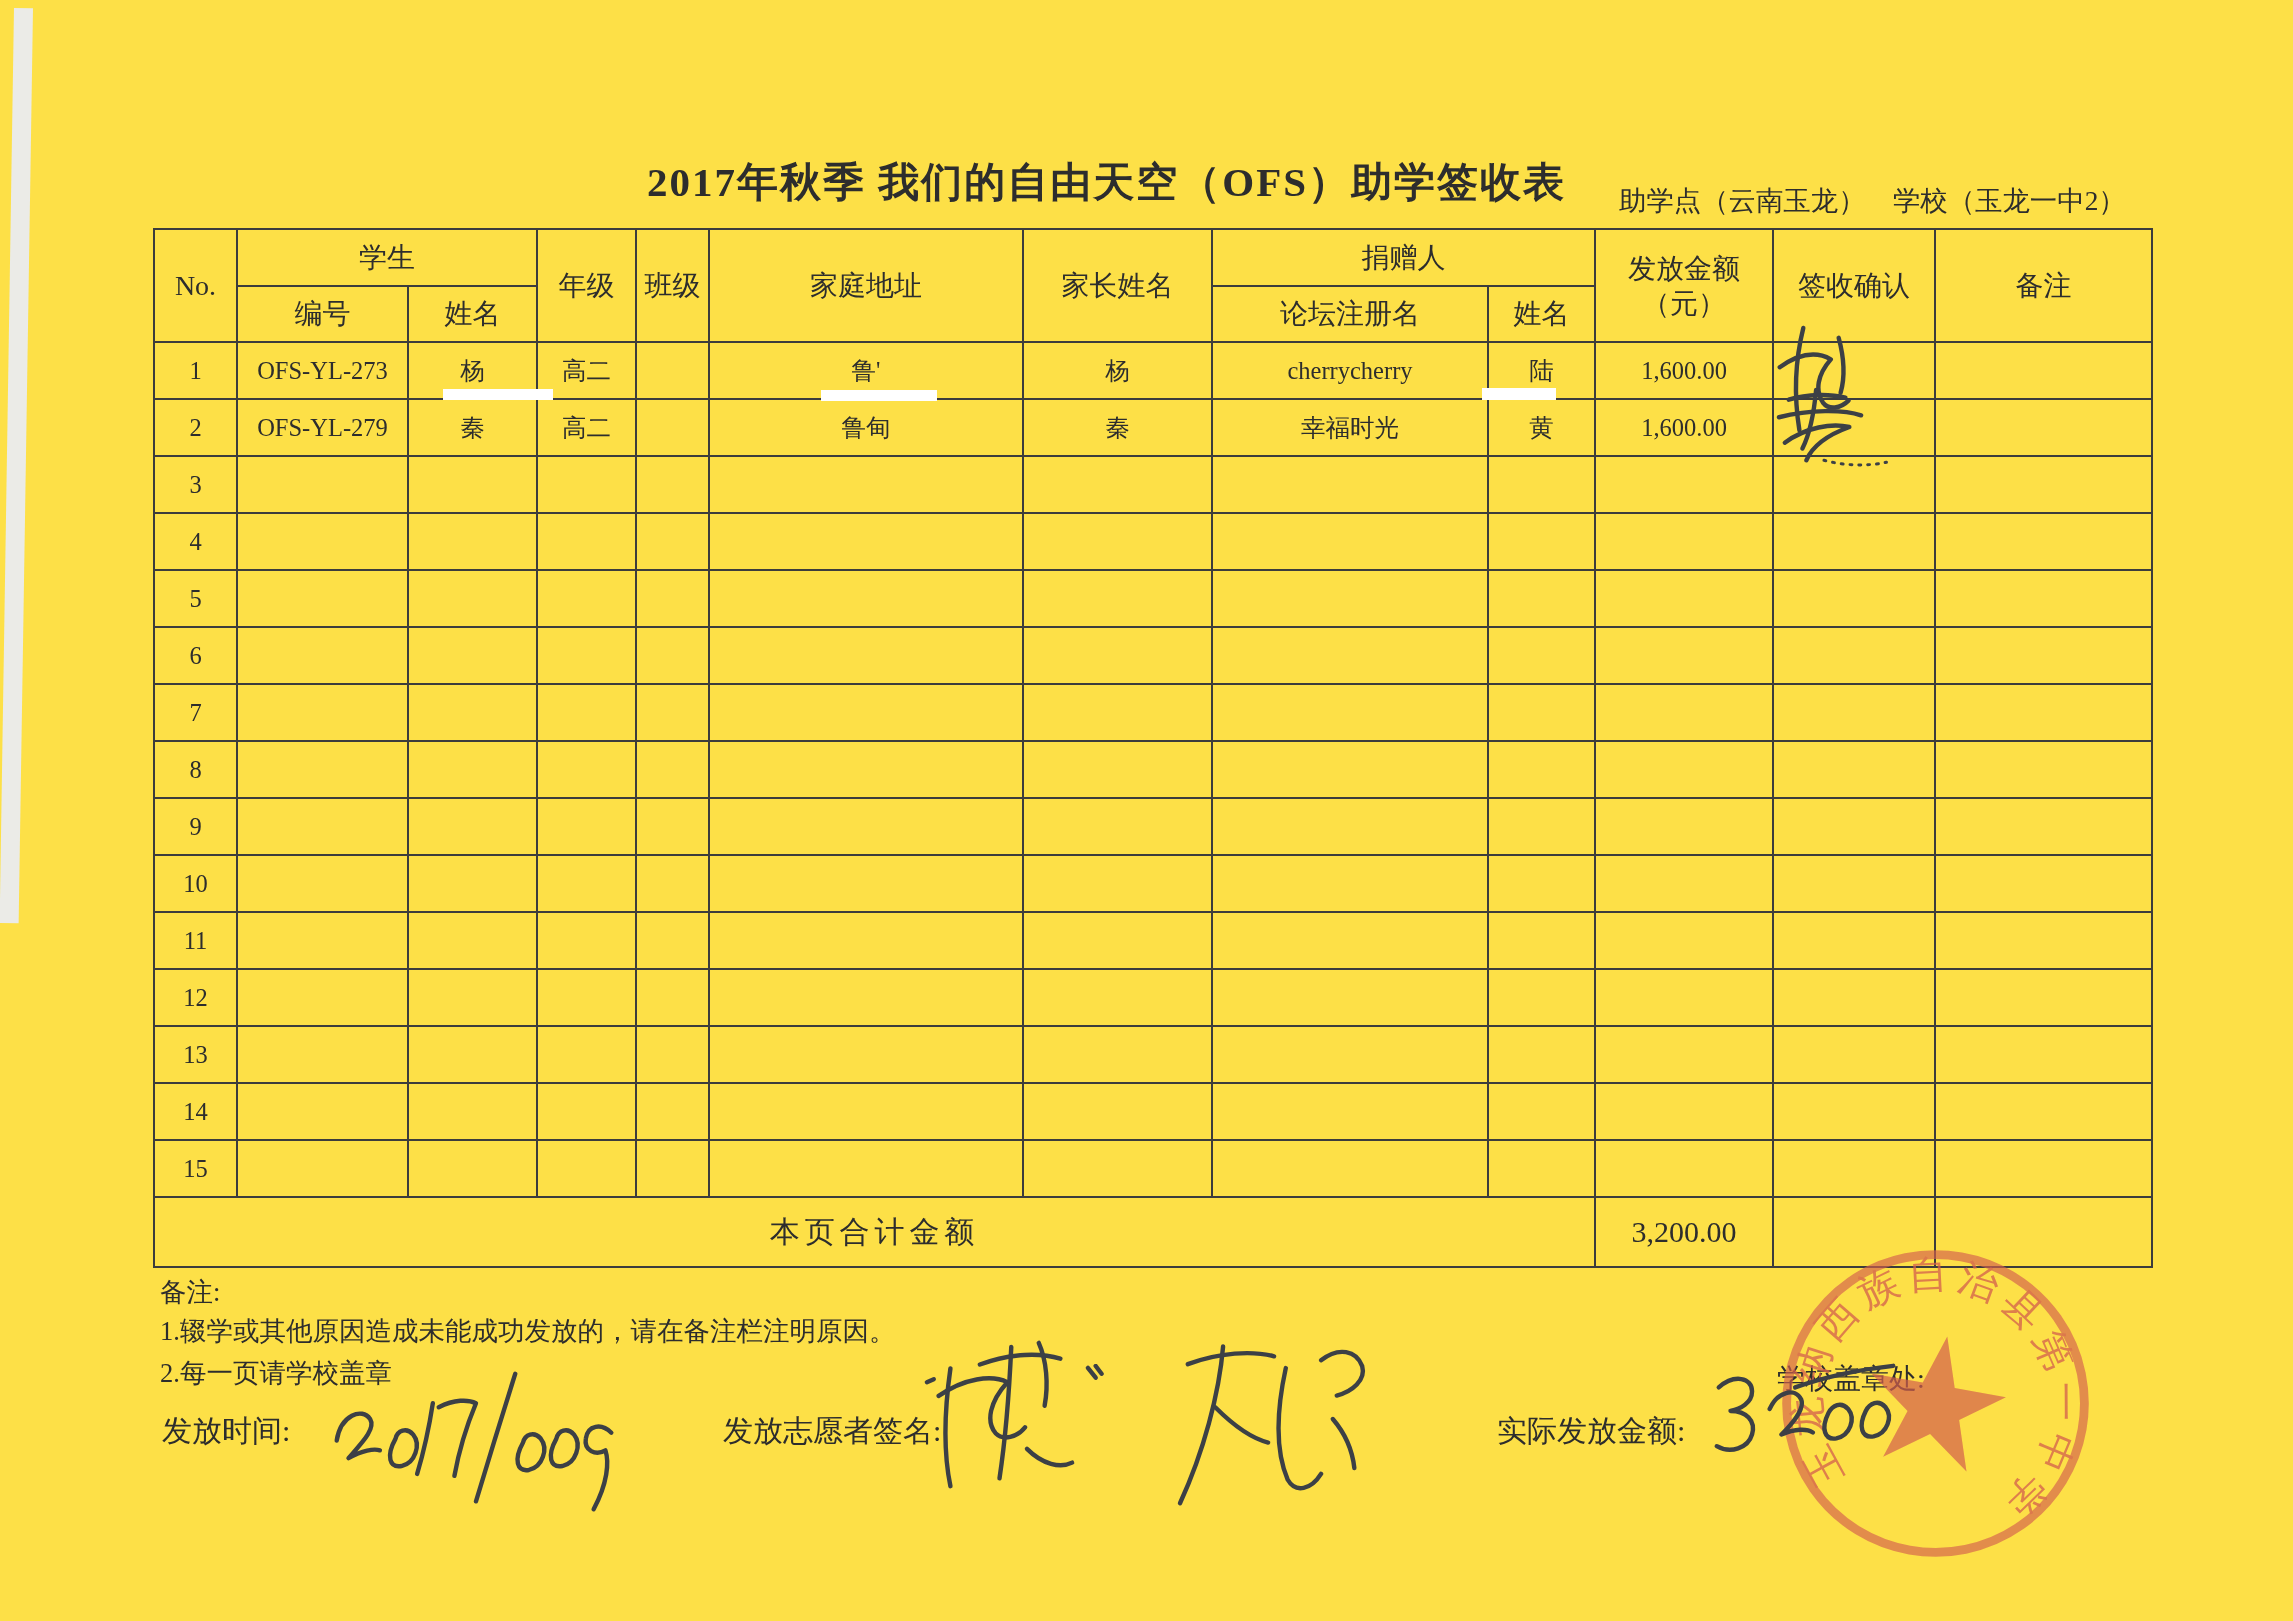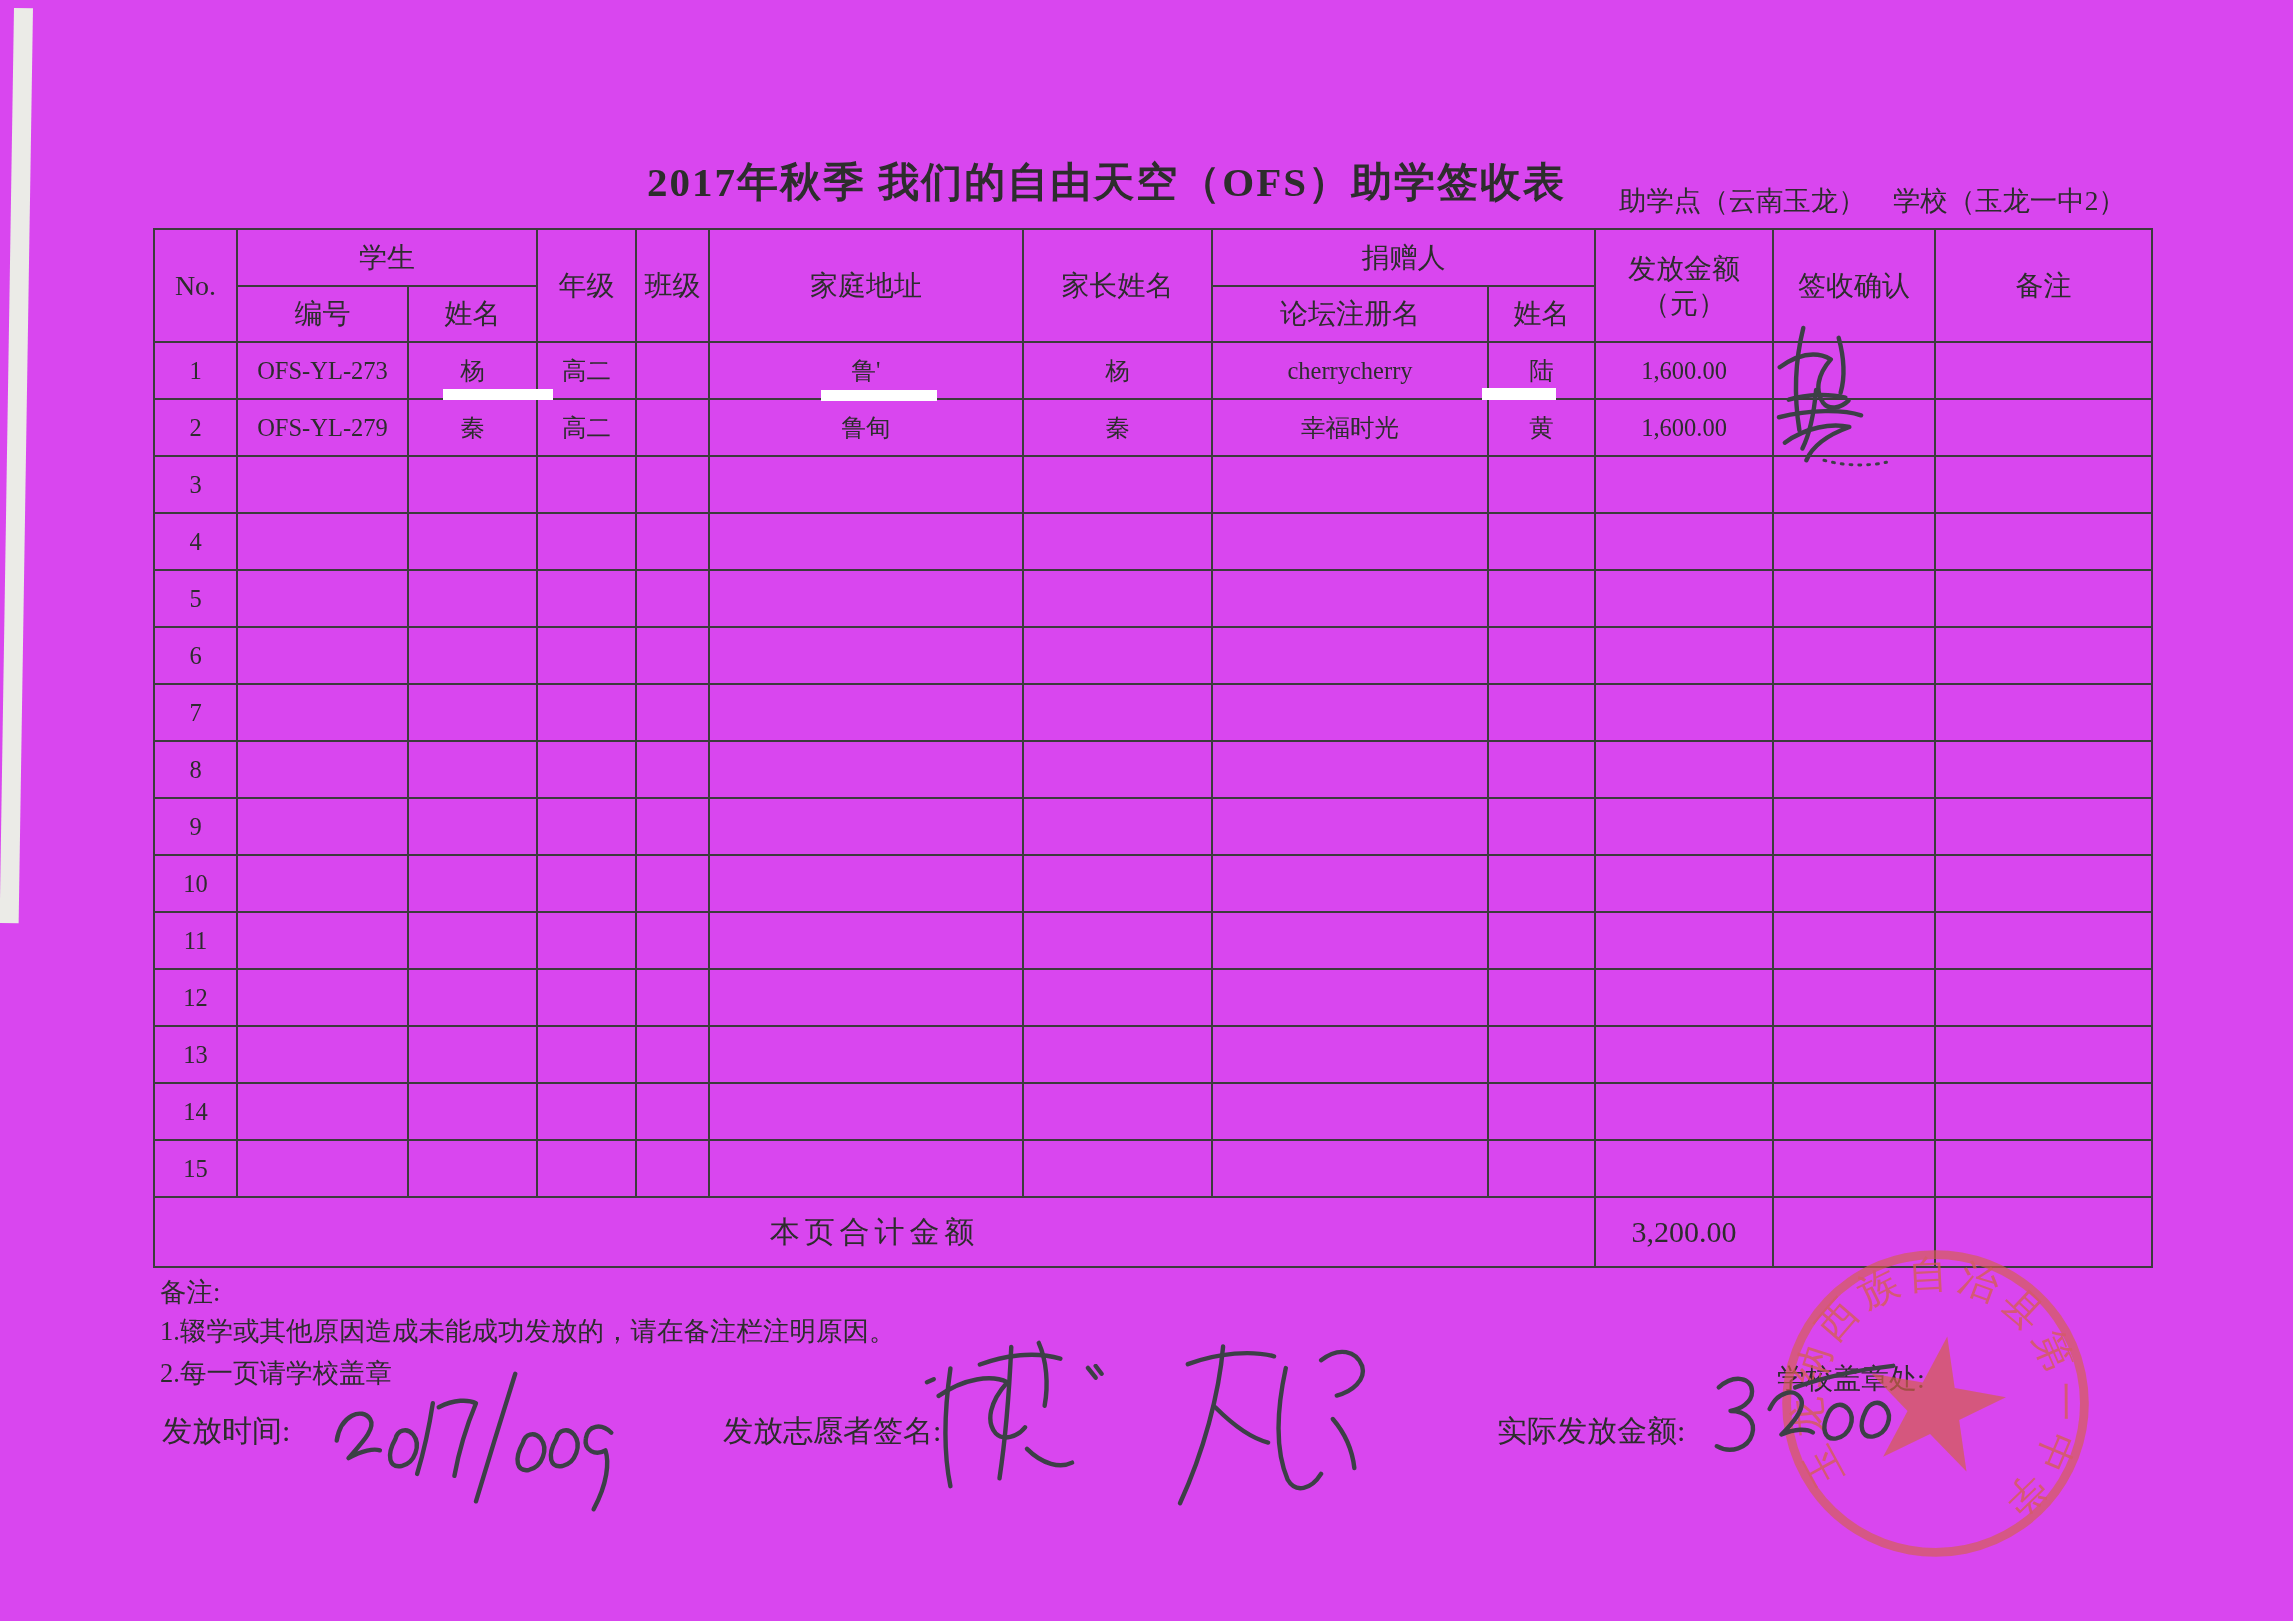--- a/index.html
+++ b/index.html
@@ -1,17 +1,17 @@
 <!DOCTYPE html>
 <html><head>
 <meta charset="utf-8">
 <style>
   html,body{margin:0;padding:0;background:#ffffff;}
   .canvas{
-    position:relative; width:2294px; height:1621px; background:#d946ef;
+    position:relative; width:2294px; height:1621px; background:#fde047;
     font-family:"Liberation Serif","DejaVu Serif",serif; color:#2d2d2d; overflow:hidden;
   }
   
   .scan-band{
     position:absolute; left:13.7px; top:7.8px; width:18.6px; height:915px;
     background:linear-gradient(to bottom,#e9e9e5 0%,#ececе8 40%,#efefeb 100%);
     background-color:#ebebe7;
     transform:rotate(0.9deg); transform-origin:top left;
   }
   .title{

